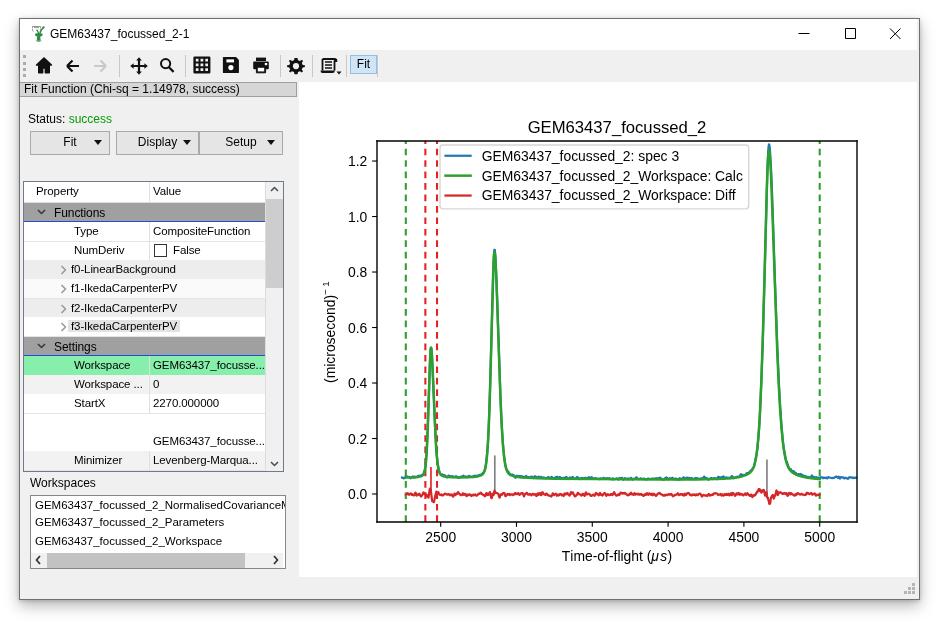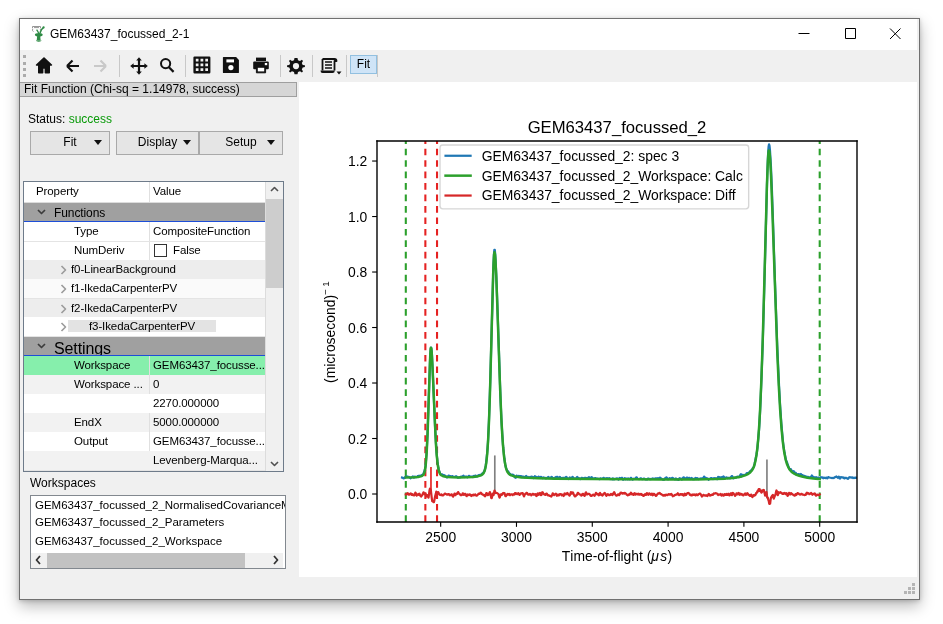--- a/index.html
+++ b/index.html
@@ -2028,66 +2028,61 @@
           <div class="prow" style="top:117px;background:#ededed">
             <svg style="position:absolute;left:36px;top:5px" width="7" height="10" viewBox="0 0 7 10">
               <path d="M1.5 1 L5.5 5 L1.5 9" stroke="#9a9a9a" stroke-width="1.6" fill="none"></path>
             </svg>
             <span class="ptxt" style="left:47px;padding:0 3px;margin-left:-3px">f2-IkedaCarpenterPV</span>
           </div>
           <div class="prow" style="top:135.4px;background:#fff">
             <svg style="position:absolute;left:36px;top:5px" width="7" height="10" viewBox="0 0 7 10">
               <path d="M1.5 1 L5.5 5 L1.5 9" stroke="#9a9a9a" stroke-width="1.6" fill="none"></path>
             </svg>
-            <span class="ptxt" style="left:47px;background:#e3e3e3;padding:0 21px;margin-left:-3px">f3-IkedaCarpenterPV</span>
+            <span class="ptxt" style="left:47px;background:#e3e3e3;padding:0 3px;margin-left:-3px">f3-IkedaCarpenterPV</span>
           </div>
           <div class="prow grp" style="top:154.5px;height:18px">
             <svg style="position:absolute;left:13px;top:5px" width="9" height="8" viewBox="0 0 9 8">
               <path d="M1 2 L4.5 5.5 L8 2" stroke="#3c3c3c" stroke-width="1.7" fill="none"></path>
             </svg>
-            <span class="ptxt" style="left:30px;font-size:16px">Settings</span>
+            <span class="ptxt" style="left:30px;font-size:12px">Settings</span>
           </div>
           <div class="prow" style="top:173.6px;background:#86efac">
             <div class="cell1">
               <span class="ptxt" style="left:50px">Workspace</span>
             </div>
             <div class="cell2">
               <span class="ptxt" style="left:3px">GEM63437_focusse...</span>
             </div>
           </div>
           <div class="prow" style="top:192.6px;background:#f2f2f2">
             <div class="cell1">
               <span class="ptxt" style="left:50px">Workspace ...</span>
             </div>
             <div class="cell2">
               <span class="ptxt" style="left:3px">0</span>
             </div>
           </div>
           <div class="prow" style="top:211.7px;background:#fff">
+            <div class="cell1">
+              <span class="ptxt" style="left:50px">StartX</span>
+            </div>
             <div class="cell2">
               <span class="ptxt" style="left:3px">2270.000000</span>
             </div>
           </div>
-          <div class="prow" style="top:230.8px;background:#f2f2f2">
-            <div class="cell1">
-              <span class="ptxt" style="left:50px">EndX</span>
-            </div>
-            <div class="cell2">
-              <span class="ptxt" style="left:3px">5000.000000</span>
-            </div>
-          </div>
           <div class="prow" style="top:249.8px;background:#fff">
-            <div class="cell1">
-              <span class="ptxt" style="left:50px">Output</span>
-            </div>
             <div class="cell2">
               <span class="ptxt" style="left:3px">GEM63437_focusse...</span>
             </div>
           </div>
           <div class="prow" style="top:268.9px;background:#f2f2f2">
+            <div class="cell1">
+              <span class="ptxt" style="left:50px">Minimizer</span>
+            </div>
             <div class="cell2">
               <span class="ptxt" style="left:3px">Levenberg-Marqua...</span>
             </div>
           </div>
           <div id="vscroll">
             <svg class="sarrow" style="top:2px" width="11" height="11" viewBox="0 0 11 11">
               <path d="M2 7 L5.5 3.5 L9 7" stroke="#505050" stroke-width="1.6" fill="none"></path>
             </svg>
             <div id="vthumb"></div>
             <svg class="sarrow" style="bottom:2px" width="11" height="11" viewBox="0 0 11 11">

